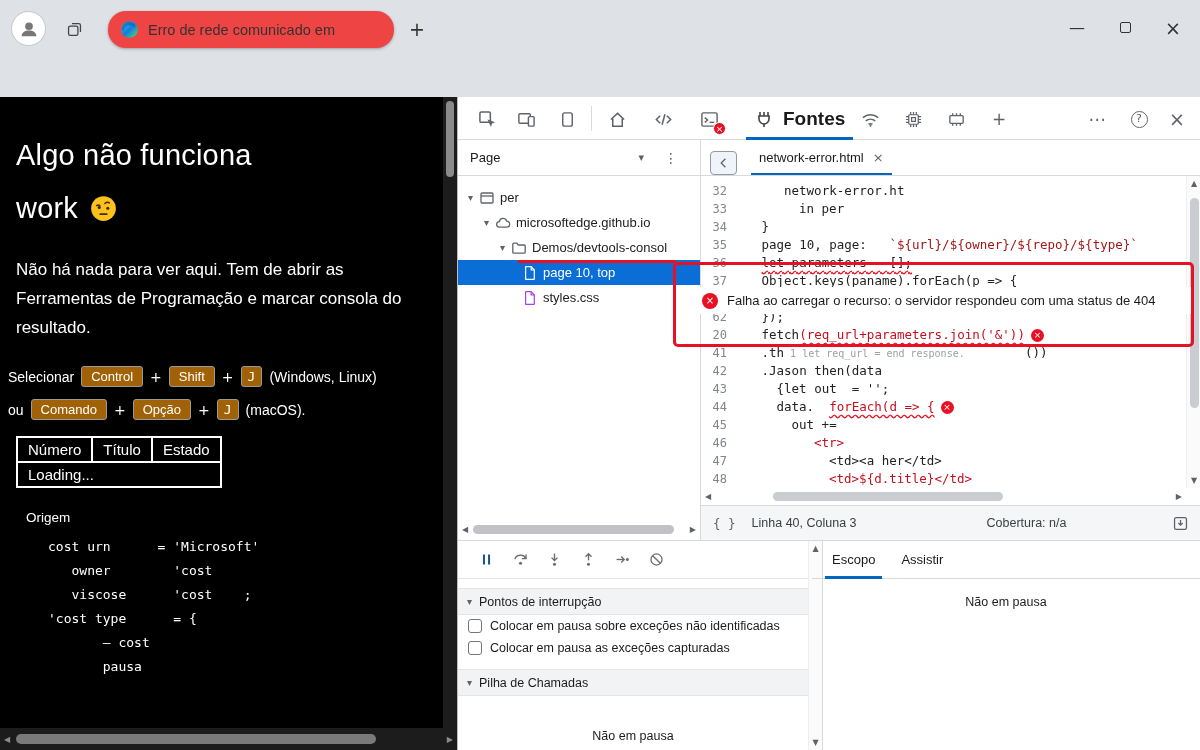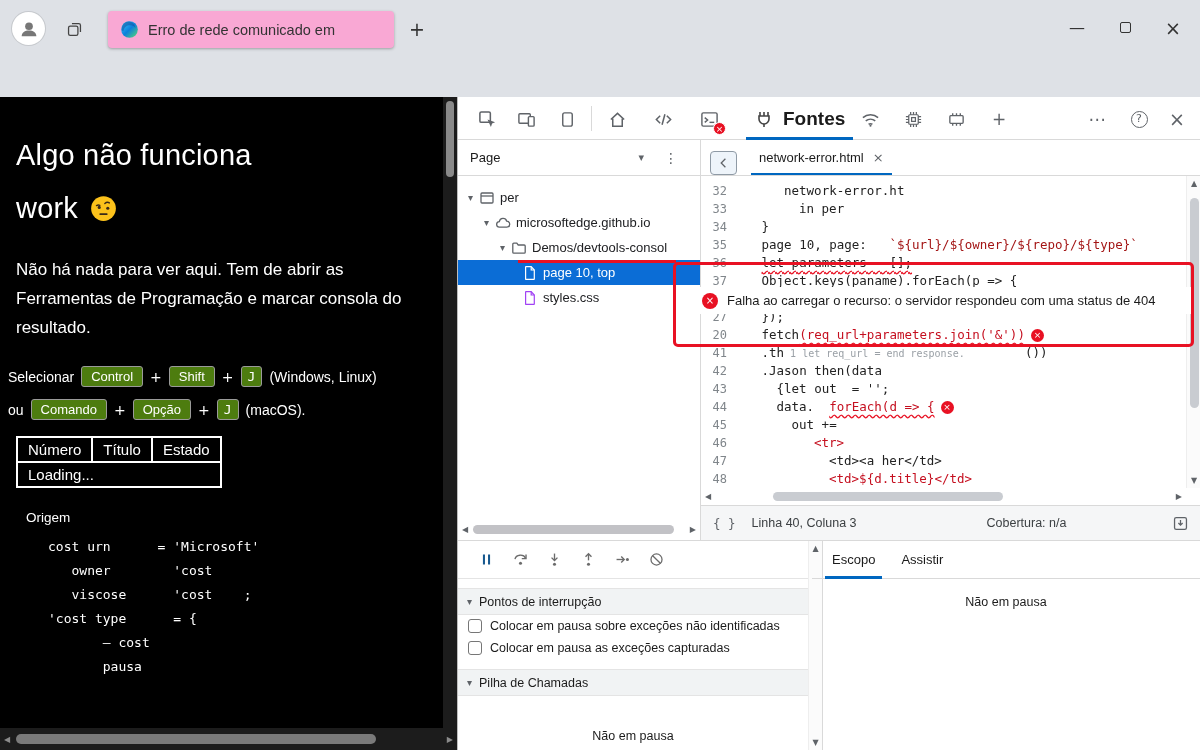--- a/index.html
+++ b/index.html
@@ -8,21 +8,21 @@
 body{position:relative;overflow:hidden;font-family:"Liberation Sans",sans-serif;background:#dee1e6;color:#202124}
 svg{display:block}
 .glyph{font-family:"DejaVu Sans",sans-serif}
 
 
 .titlebar{position:absolute;left:0;top:0;width:100%;height:55px}
 .avatar{position:absolute;left:12px;top:12px;width:33px;height:33px;border-radius:50%;background:#fff;box-shadow:0 0 0 1px #c6c9cd;display:flex;align-items:center;justify-content:center}
 .avatar svg{width:22px;height:22px}
 .tab-switcher{position:absolute;left:66px;top:21px;color:#444}
 .tab-switcher svg{width:17px;height:17px}
-.browser-tab{position:absolute;left:108px;top:11px;width:286px;height:37px;background:#f9a8d4;border-radius:4px;box-shadow:0 1px 3px rgba(0,0,0,.3);display:flex;align-items:center;gap:9px;padding:0 12px}
+.browser-tab{position:absolute;left:108px;top:11px;width:286px;height:37px;background:#ef4444;border-radius:18px;box-shadow:0 1px 3px rgba(0,0,0,.3);display:flex;align-items:center;gap:9px;padding:0 12px}
 .edge-logo svg{width:19px;height:19px}
 .tab-title{font-size:14.5px;color:#333;white-space:nowrap;overflow:hidden}
 .newtab{position:absolute;left:404px;top:16px;width:26px;height:26px;display:flex;align-items:center;justify-content:center;font-size:19px;color:#333}
 .win-controls{position:absolute;right:16px;top:0;height:55px;display:flex;align-items:center;gap:26px}
 .win-controls .wc{width:22px;text-align:center;font-size:16px;color:#333}
 .maxbox{display:flex;align-items:center;justify-content:center}
 .maxbox i{display:block;width:11px;height:11px;border:1.5px solid #333;border-radius:2px}
 
 
 .navbar{position:absolute;left:0;top:55px;width:100%;height:42px}
@@ -36,21 +36,21 @@
 .nav-right{position:absolute;top:66px;color:#444}
 .nav-right svg{width:19px;height:19px}
 
 
 .page{position:absolute;left:0;top:97px;width:443px;height:631px;background:#000;color:#fff;overflow:hidden}
 .page h1{margin:32px 14px 0 16px;font-size:29px;font-weight:400;line-height:53px;letter-spacing:.2px}
 .emoji-svg{width:27px;height:27px;display:inline-block;vertical-align:-4px;margin-left:12px}
 .page p{margin:20px 16px 0;font-size:17px;line-height:29px;max-width:402px}
 .shortcut{margin:24px 0 0 8px;font-size:14px;display:flex;align-items:center;gap:7px}
 .shortcut.second{margin-top:12px}
-kbd{font-family:"Liberation Sans",sans-serif;font-size:13px;background:#4d7c0f;border:1px solid #9a9a9a;border-radius:3px;padding:2px 9px;color:#fff}
+kbd{font-family:"Liberation Sans",sans-serif;font-size:13px;background:#a16207;border:1px solid #9a9a9a;border-radius:3px;padding:2px 9px;color:#fff}
 kbd.mono{font-family:"DejaVu Sans Mono",monospace;padding:2px 6px}
 .page table{margin:16px 0 0 16px;border-collapse:collapse;font-size:15px}
 .page th,.page td{border:2px solid #fff;padding:3px 10px;font-weight:400;text-align:left}
 .origem{margin:22px 0 0 26px;font-size:13.5px}
 .codeblock{margin:10px 0 0 48px;font-family:"DejaVu Sans Mono",monospace;font-size:13px;line-height:24px;white-space:pre;color:#fff}
 .page-vscroll{position:absolute;left:443px;top:97px;width:14px;height:631px;background:#1c1c1c}
 .page-vscroll .thumb{position:absolute;left:3px;top:4px;width:8px;height:76px;border-radius:4px;background:#8a8a8a}
 .page-hscroll{position:absolute;left:0;top:728px;width:457px;height:22px;background:#1c1c1c}
 .page-hscroll .thumb{position:absolute;left:16px;top:6px;width:360px;height:10px;border-radius:5px;background:#7a7a7a}
 .page-hscroll .sarr{position:absolute;top:7px;font-size:8px;color:#8a8a8a}
@@ -467,21 +467,21 @@
           </div>
           <div class="cl">
             <span class="n">37</span>
             <span class="c" style="padding-left: 22.5px;"><span class="seg-dw">Object.keys(paname).forEach(p =&gt; {</span></span>
           </div>
           <div class="cl">
             <span class="n">38</span>
             <span class="c" style="padding-left: 0px;"></span>
           </div>
           <div class="cl">
-            <span class="n">27</span>
+            <span class="n">62</span>
             <span class="c" style="padding-left: 22.5px;"><span class="seg-d">});</span></span>
           </div>
           <div class="cl">
             <span class="n">20</span>
             <span class="c" style="padding-left: 22.5px;"><span class="seg-d">fetch</span><span class="seg-rw">(req_url+parameters.join('&amp;'))</span><span class="errb glyph">×</span></span>
           </div>
           <div class="cl">
             <span class="n">41</span>
             <span class="c" style="padding-left: 22.5px;"><span class="seg-d">.th</span><span class="seg-g"> 1 let req_url = end response.</span><span class="seg-d">        ())</span></span>
           </div>

